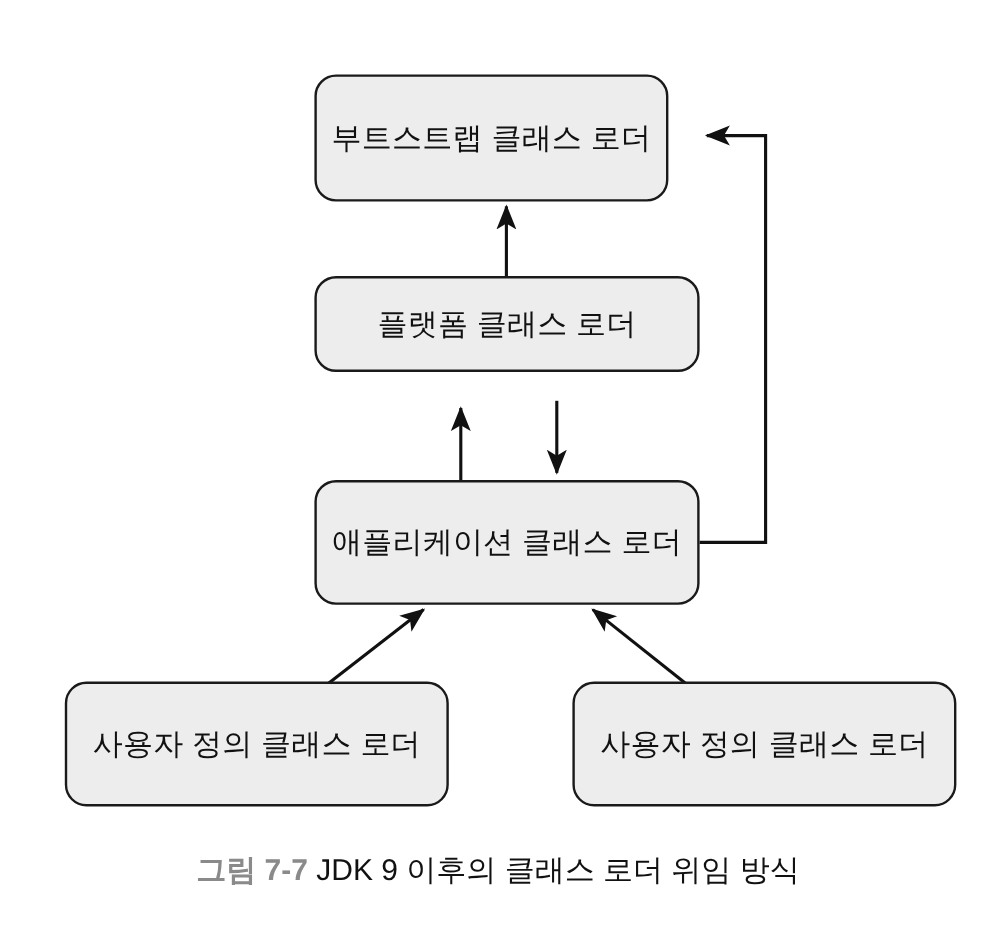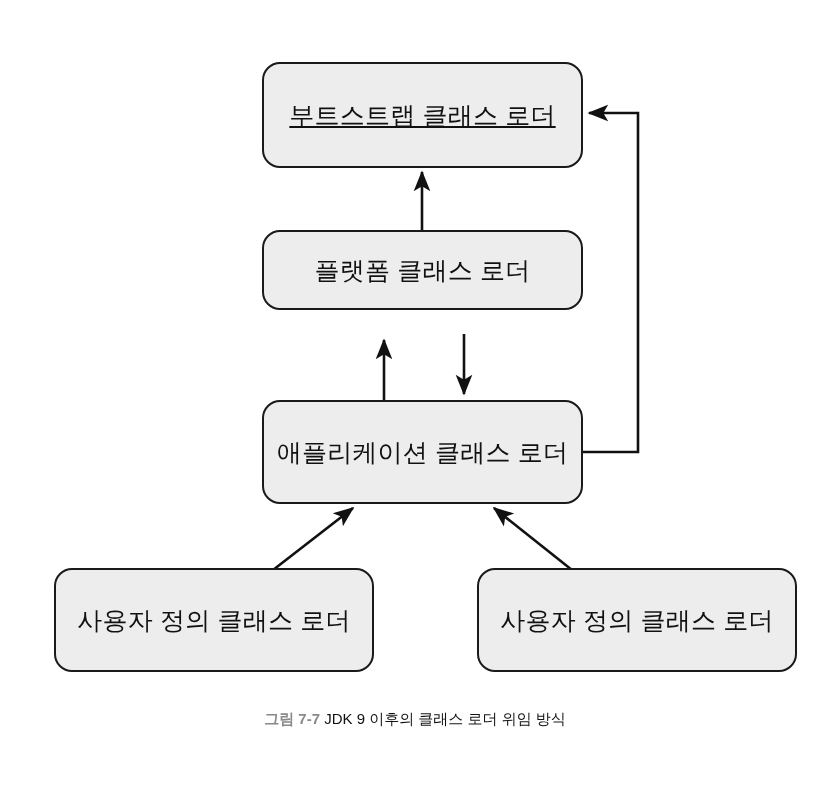--- a/index.html
+++ b/index.html
@@ -33,33 +33,33 @@
     justify-content: center;
     color: #111111;
     font-size: 25px;
     letter-spacing: 0.2px;
     white-space: nowrap;
   }
   .node-label {
     display: block;
     line-height: 1;
   }
-  #node-bootstrap  { left: 262px; top: 62px;  width: 321px; height: 106px; text-decoration: underline; }
+  #node-bootstrap  { left: 262px; top: 62px;  width: 295px; height: 106px; }
   #node-platform   { left: 262px; top: 230px; width: 321px; height: 80px; }
   #node-application{ left: 262px; top: 400px; width: 321px; height: 104px; }
   #node-user-left  { left: 54px;  top: 568px; width: 320px; height: 104px; }
   #node-user-right { left: 477px; top: 568px; width: 320px; height: 104px; }
 
   #caption {
     position: absolute;
     left: 0;
     top: 710px;
     width: 830px;
     text-align: center;
-    font-size: 15px;
+    font-size: 25px;
     line-height: 1.2;
     white-space: nowrap;
   }
   .caption-figno {
     color: #8a8a8a;
     font-weight: bold;
   }
   .caption-title {
     color: #111111;
   }

